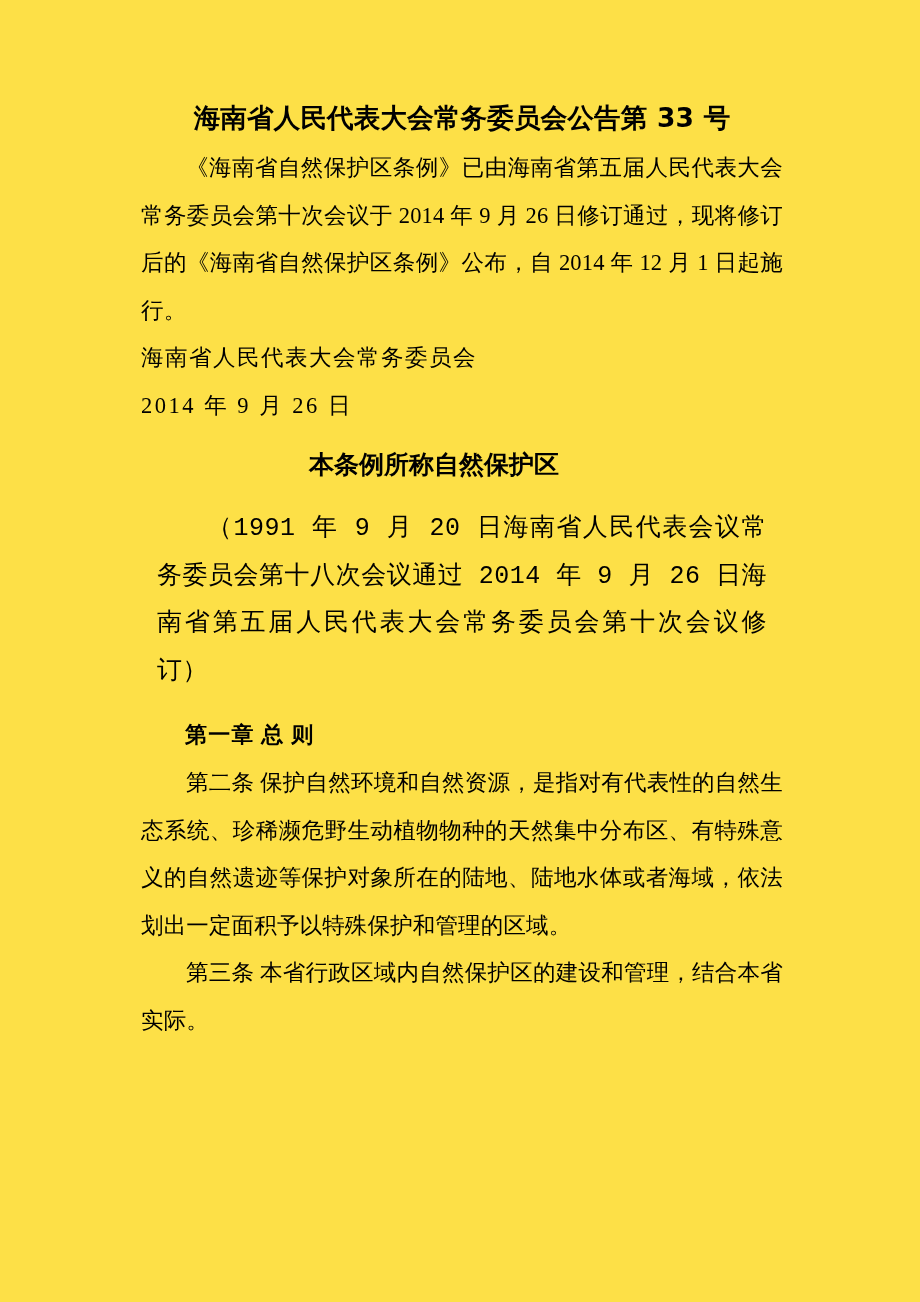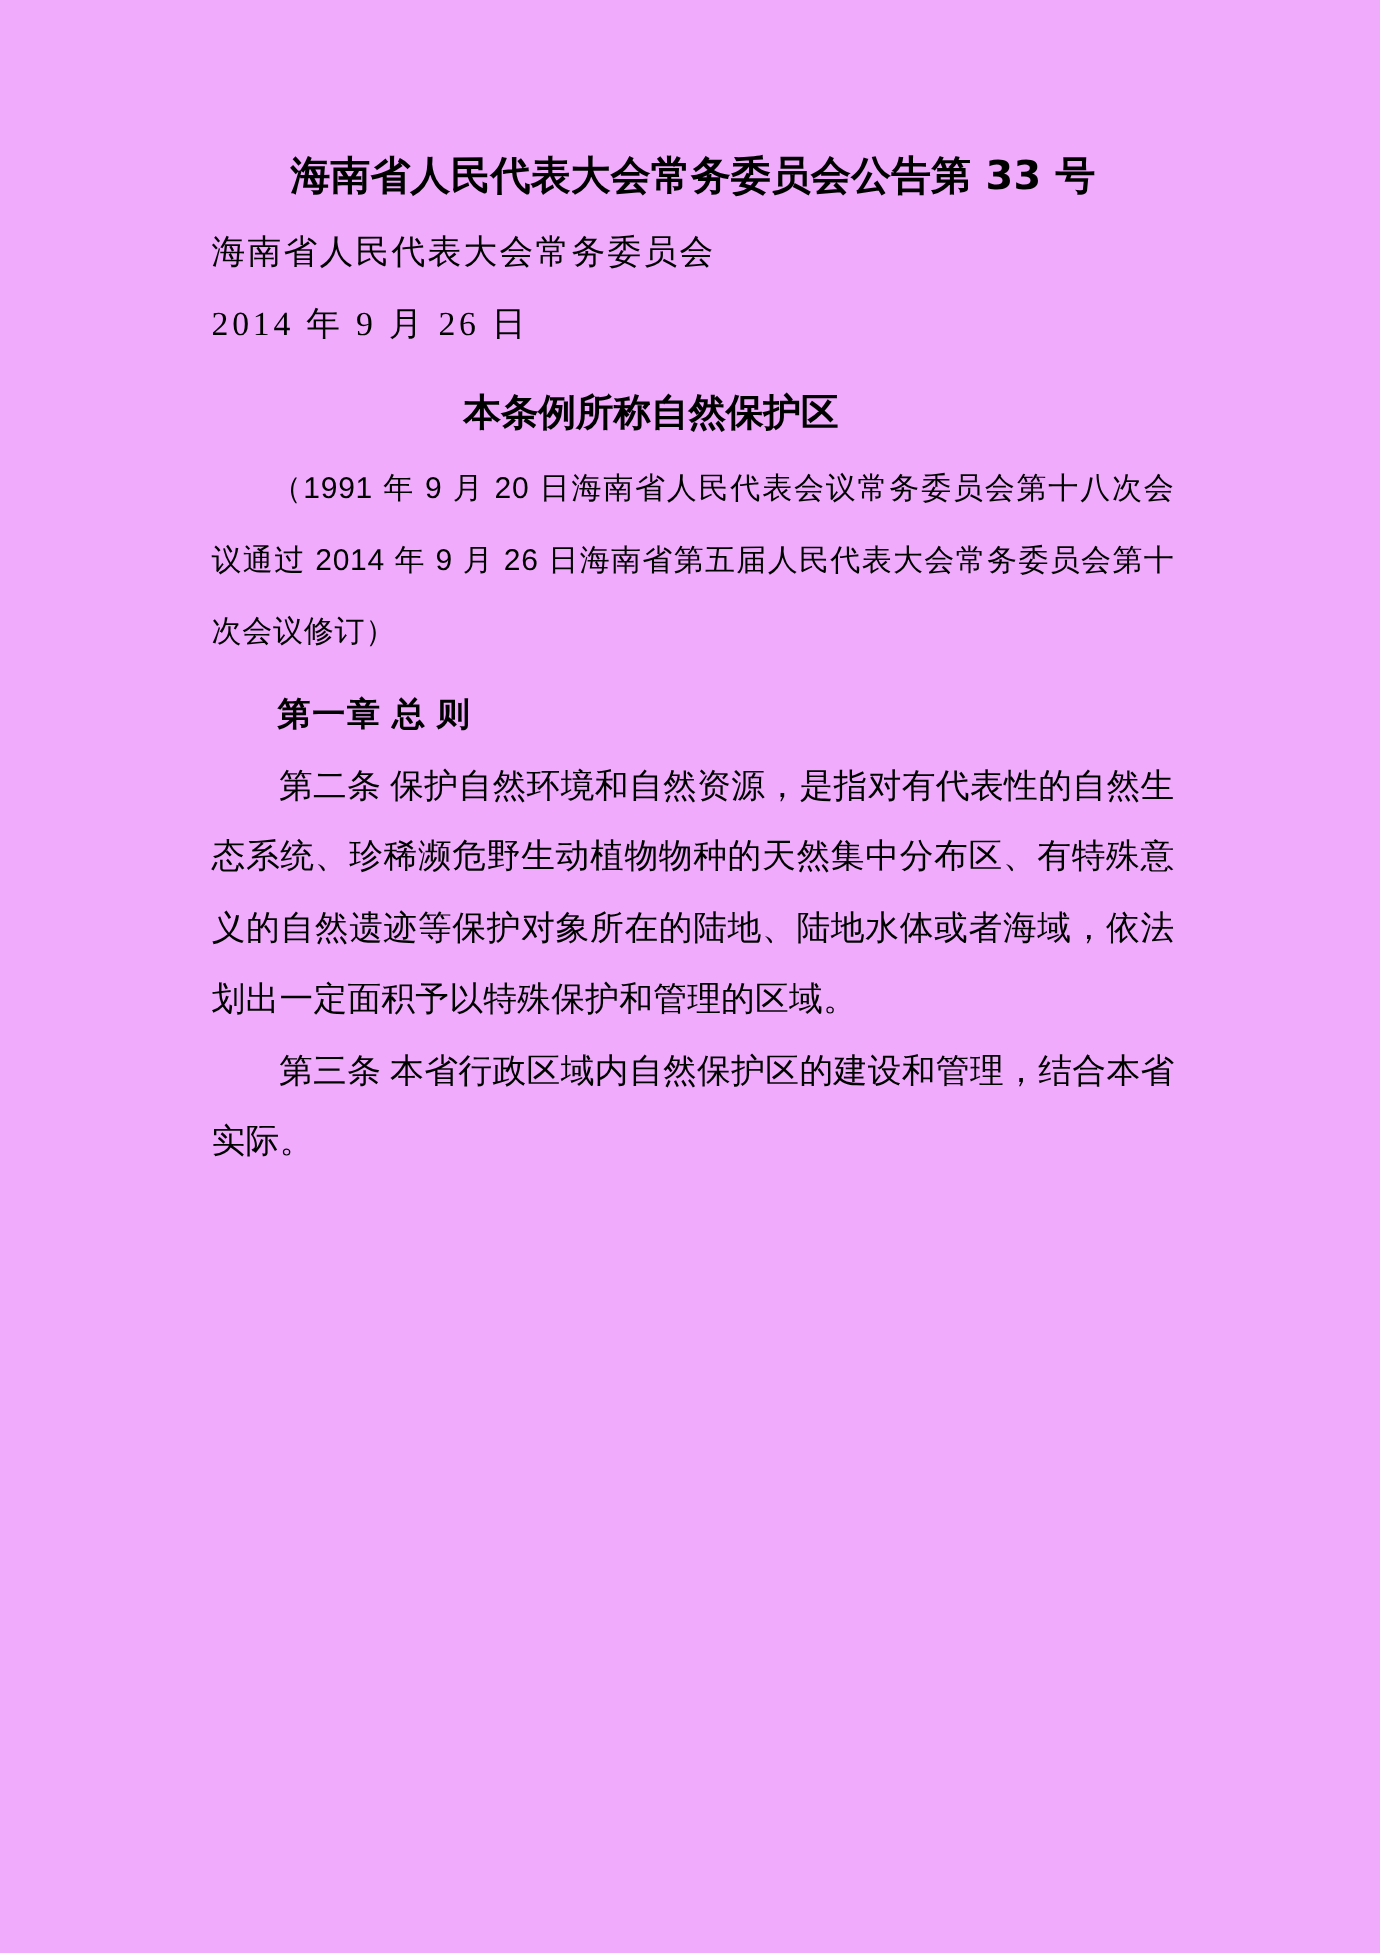--- a/index.html
+++ b/index.html
@@ -9,21 +9,21 @@
     background: #ffffff;
   }
   body {
     font-family: "Liberation Serif", "DejaVu Serif", serif;
     color: #000000;
   }
   .page {
     position: relative;
     width: 920px;
     height: 1302px;
-    background: #f0abfc;
+    background: #fde047;
     overflow: hidden;
     box-sizing: border-box;
   }
   .content {
     position: absolute;
     left: 141px;
     top: 96px;
     width: 642px;
   }
 
@@ -75,38 +75,39 @@
     text-align: left;
     margin: 0;
     padding-right: 2px;
     letter-spacing: 1.5px;
     white-space: nowrap;
   }
   .sig-line.date {
     letter-spacing: 2.5px;
   }
   .enact-note {
-    font-family: Liberation Sans, sans-serif;
-    font-size: 20px;
+    font-family: Liberation Mono, monospace;
+    font-size: 25px;
     line-height: 47.5px;
     text-align: justify;
     text-justify: inter-ideograph;
     text-indent: 2em;
-    margin: 0;
+    margin: 16px;
     letter-spacing: 0.5px;
   }
 </style>
 </head>
 <body>
 
 <div class="page">
   <div class="content">
 
     <h1 class="doc-title">海南省人民代表大会常务委员会公告第 33 号</h1>
 
+    <p class="para">《海南省自然保护区条例》已由海南省第五届人民代表大会常务委员会第十次会议于 2014 年 9 月 26 日修订通过，现将修订后的《海南省自然保护区条例》公布，自 2014 年 12 月 1 日起施行。</p>
 
     <p class="sig-line">海南省人民代表大会常务委员会</p>
 
     <p class="sig-line date">2014 年 9 月 26 日</p>
 
     <h2 class="law-title">本条例所称自然保护区</h2>
 
     <p class="enact-note">（1991 年 9 月 20 日海南省人民代表会议常务委员会第十八次会议通过 2014 年 9 月 26 日海南省第五届人民代表大会常务委员会第十次会议修订）</p>
 
     <h3 class="chapter-heading">第一章 总 则</h3>

